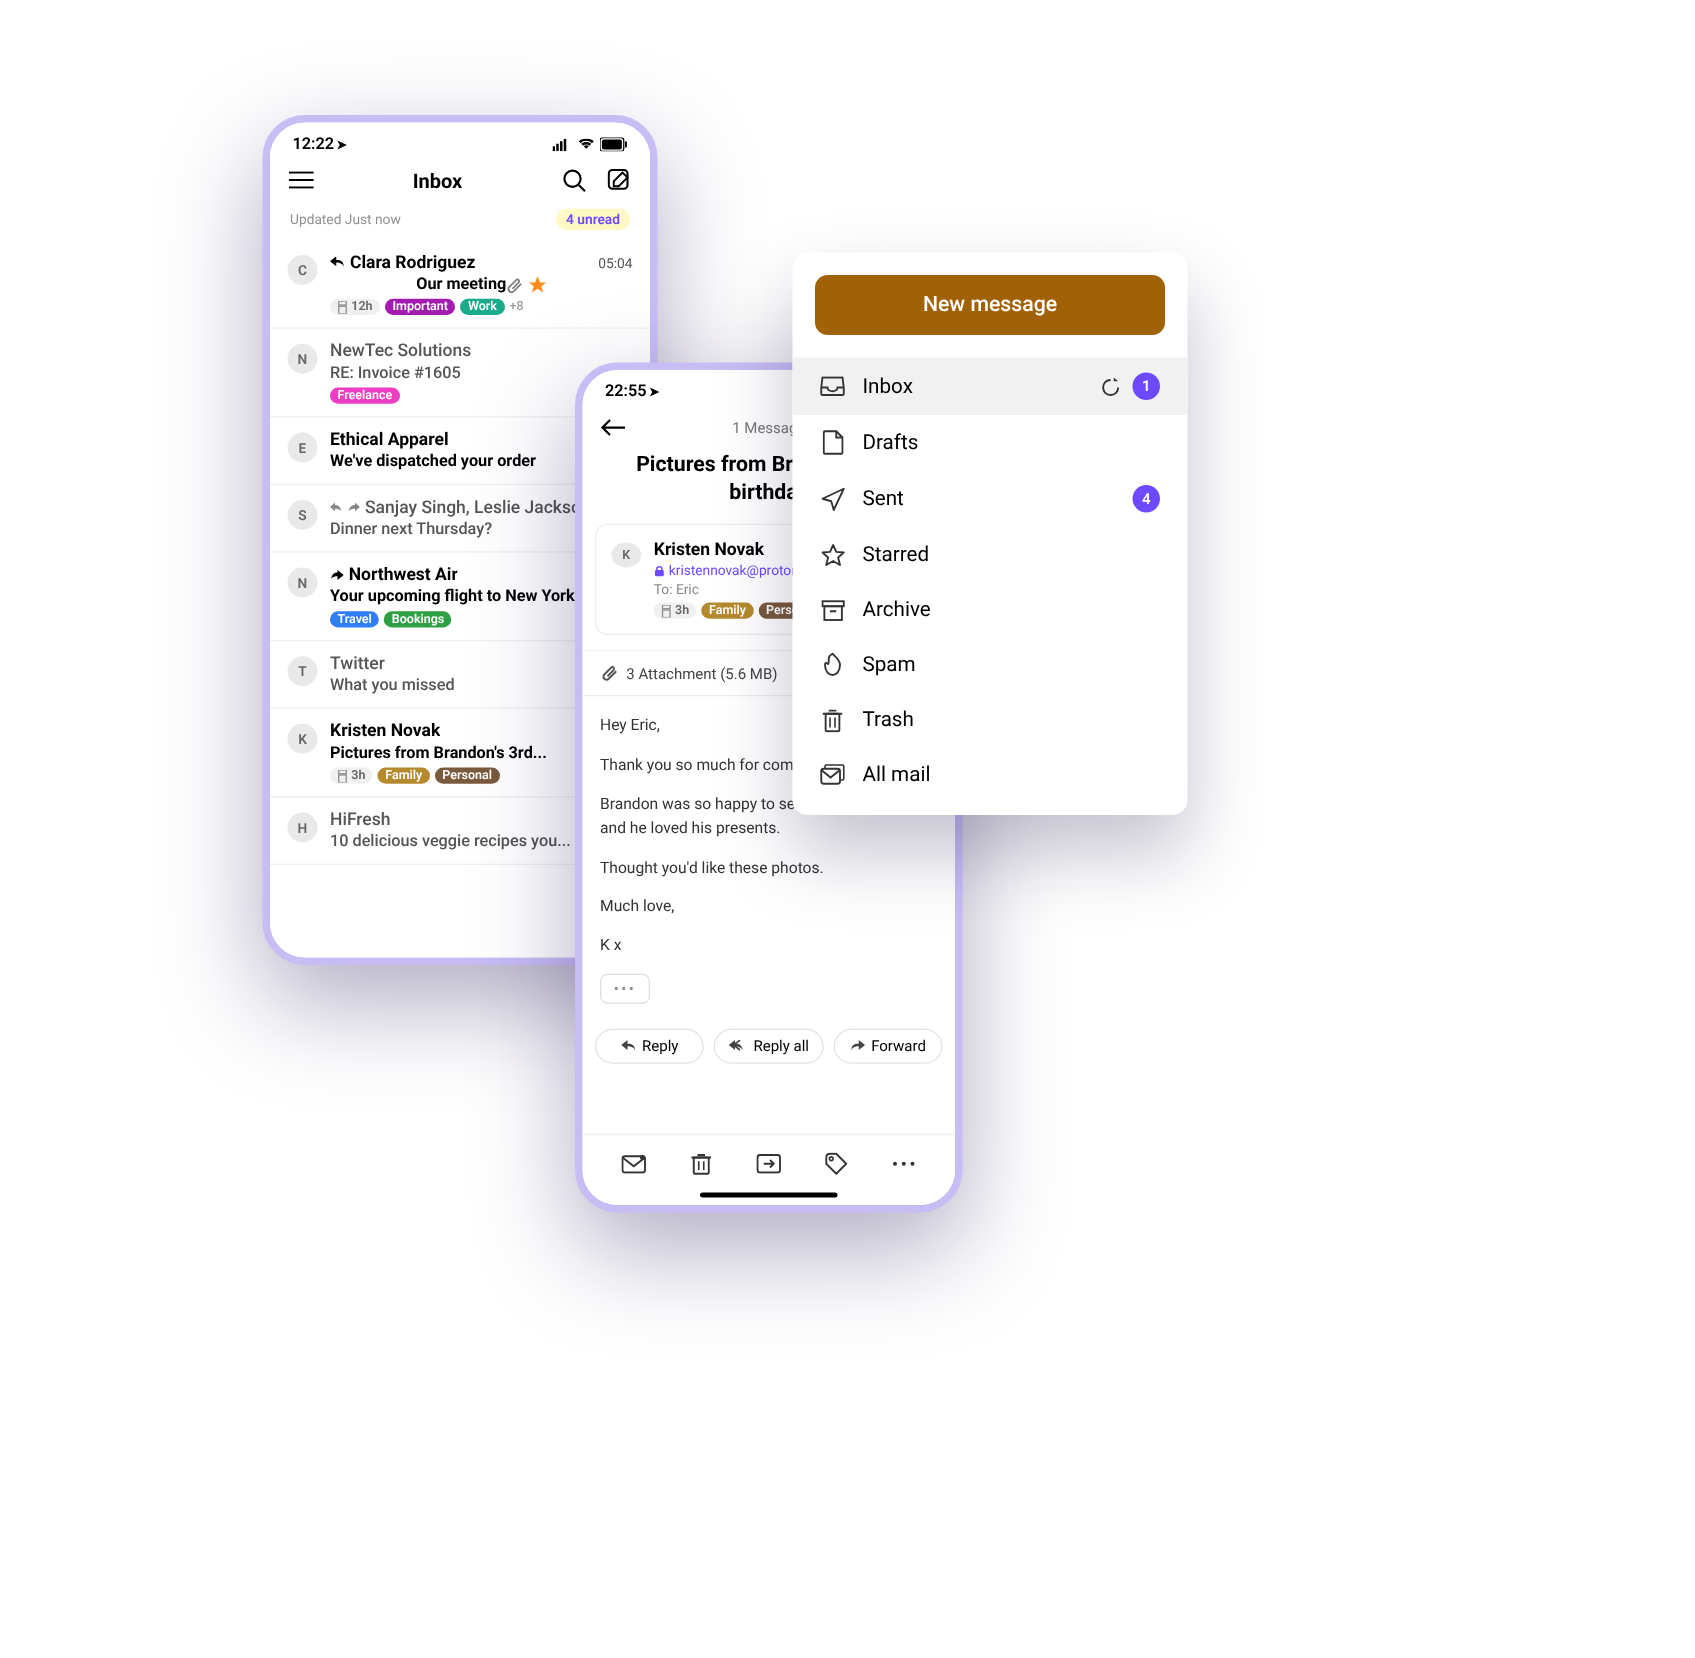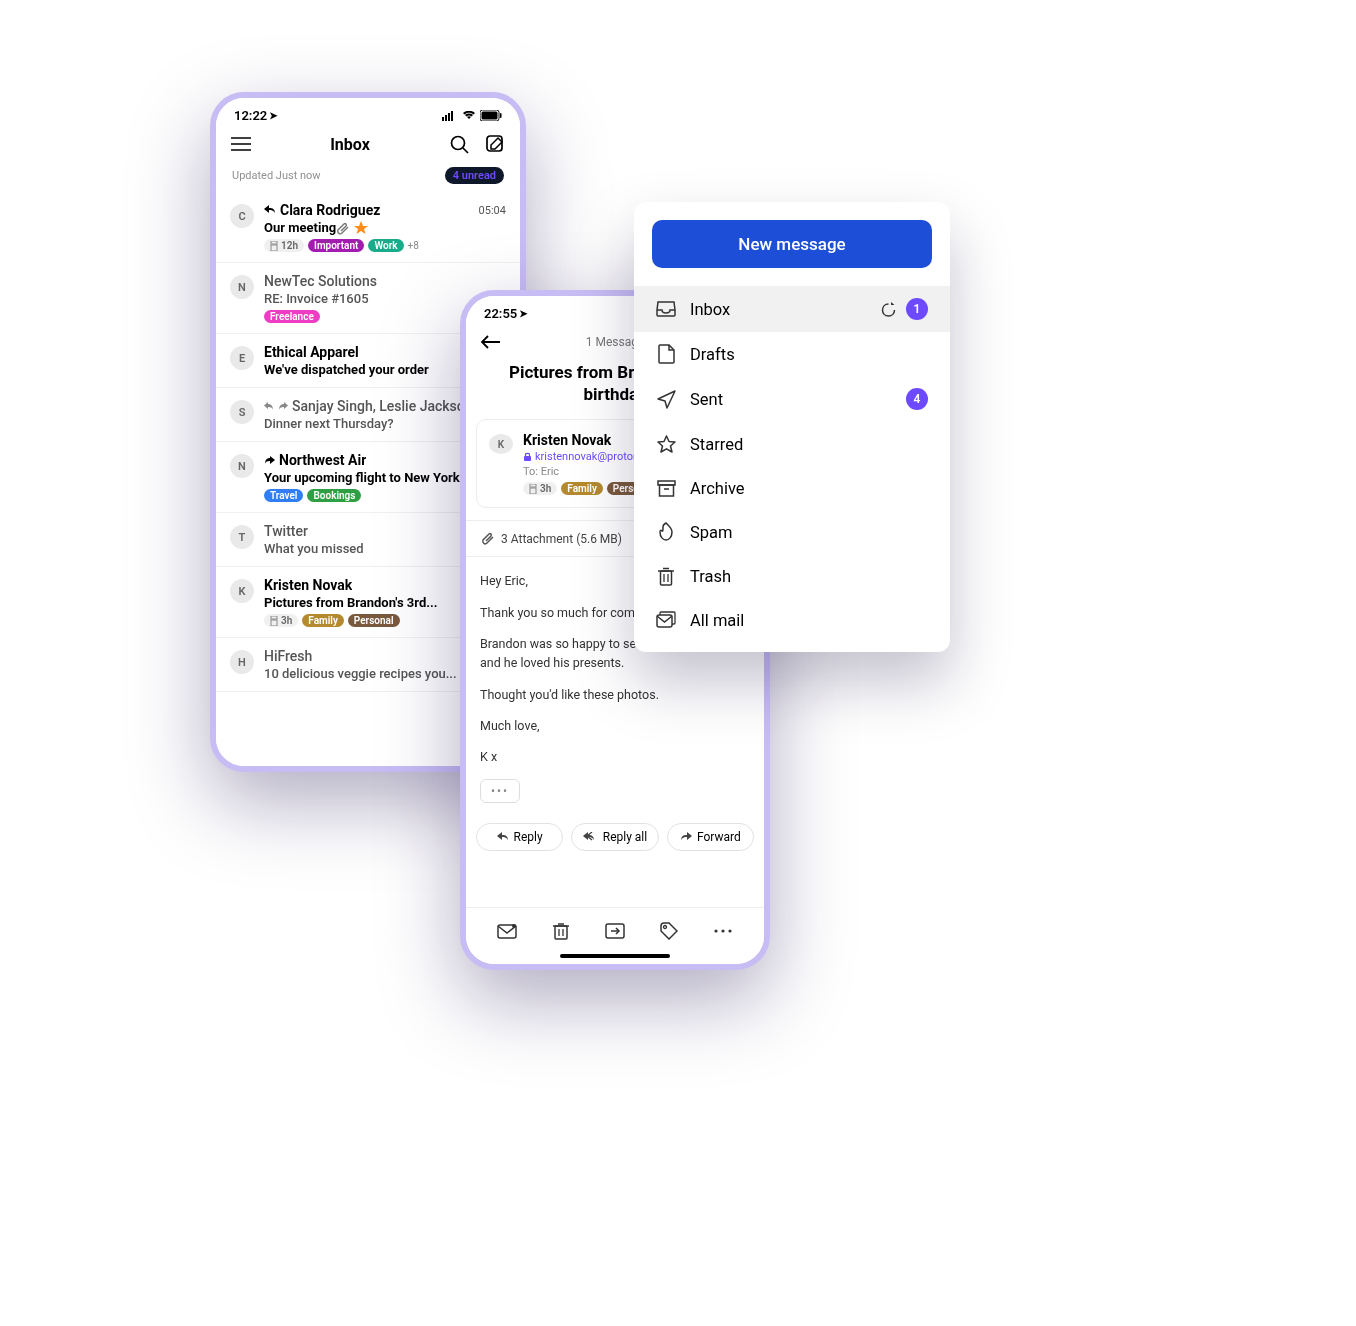--- a/index.html
+++ b/index.html
@@ -32,21 +32,21 @@
 
   
   .mail-header { display:flex; align-items:center; justify-content:space-between; padding:6px 14px 12px; }
   .mail-header .title { font-weight:700; font-size:16px; flex:1; text-align:center; }
   .header-right { display:flex; gap:14px; }
   .icon-btn { width:22px; height:22px; display:inline-flex; align-items:center; justify-content:center; cursor:pointer; }
   svg { display:block; }
 
   
   .subheader { display:flex; justify-content:space-between; align-items:center; padding:0 16px 8px; font-size:11px; color:#909090; }
-  .unread-pill { background:#0f172a; color:#6d4aff; padding:2px 8px; border-radius:10px; font-size:11px; font-weight:600; }
+  .unread-pill { background:#fef9c3; color:#6d4aff; padding:2px 8px; border-radius:10px; font-size:11px; font-weight:600; }
 
   
   .mail-list { flex:1; overflow:hidden; }
   .mail-item { display:flex; padding:10px 14px; border-bottom:1px solid #f0f0f0; gap:10px; cursor:pointer; }
   .avatar { width:24px; height:24px; min-width:24px; border-radius:50%; background:#e9e9e9; display:flex; align-items:center; justify-content:center; font-size:11px; font-weight:600; color:#666; margin-top:2px; }
   .avatar.tiny { width:20px; height:20px; font-size:10px; }
   .mail-main { flex:1; min-width:0; }
   .row1 { display:flex; align-items:center; justify-content:space-between; gap:6px; }
   .sender { font-size:14px; font-weight:700; overflow:hidden; text-overflow:ellipsis; white-space:nowrap; display:flex; align-items:center; gap:4px; }
   .sender.read { font-weight:500; color:#555; }
@@ -85,21 +85,21 @@
     width:316px;
     background:#fff;
     border-radius:12px;
     box-shadow: 0 30px 60px rgba(20,10,60,.25);
     z-index:3;
     padding-bottom:10px;
     overflow:hidden;
   }
   .new-msg-btn {
     margin:18px;
-    background:#1d4ed8;
+    background:#a16207;
     color:#fff;
     text-align:center;
     padding:14px 0;
     border-radius:10px;
     font-size:17px;
     font-weight:500;
     cursor:pointer;
   }
   .nav-item {
     display:flex; align-items:center; gap:14px;
@@ -176,21 +176,21 @@
           <div class="mail-main">
             <div class="row1">
               <span class="sender">
                 <svg width="12" height="10" viewBox="0 0 12 10">
                     <path d="M5 0 L0 4 L5 8 L5 5 C 9 5 11 7 11 9 C 11 4 9 3 5 3 Z" fill="#000"></path>
                   </svg>
                 <span>Clara Rodriguez</span>
               </span>
               <span class="time">05:04</span>
             </div>
-            <div style="display:flex;justify-content:flex-start;align-items:center">
+            <div style="display:flex;justify-content:center;align-items:center">
               <div class="subject">Our meeting</div>
               <span class="right-icons">
                 <svg width="14" height="14" viewBox="0 0 14 14">
                     <path d="M12 6 L6 12 C4 14 1 12 2 9 L8 3 C9 2 11 3 10 5 L5 10" fill="none" stroke="#777" stroke-width="1.4"></path>
                   </svg>
                 <svg width="14" height="14" viewBox="0 0 14 14">
                     <path d="M7 0 L9 5 L14 5 L10 8 L11.5 13 L7 10 L2.5 13 L4 8 L0 5 L5 5 Z" fill="#ff8c1a"></path>
                   </svg>
               </span>
             </div>

